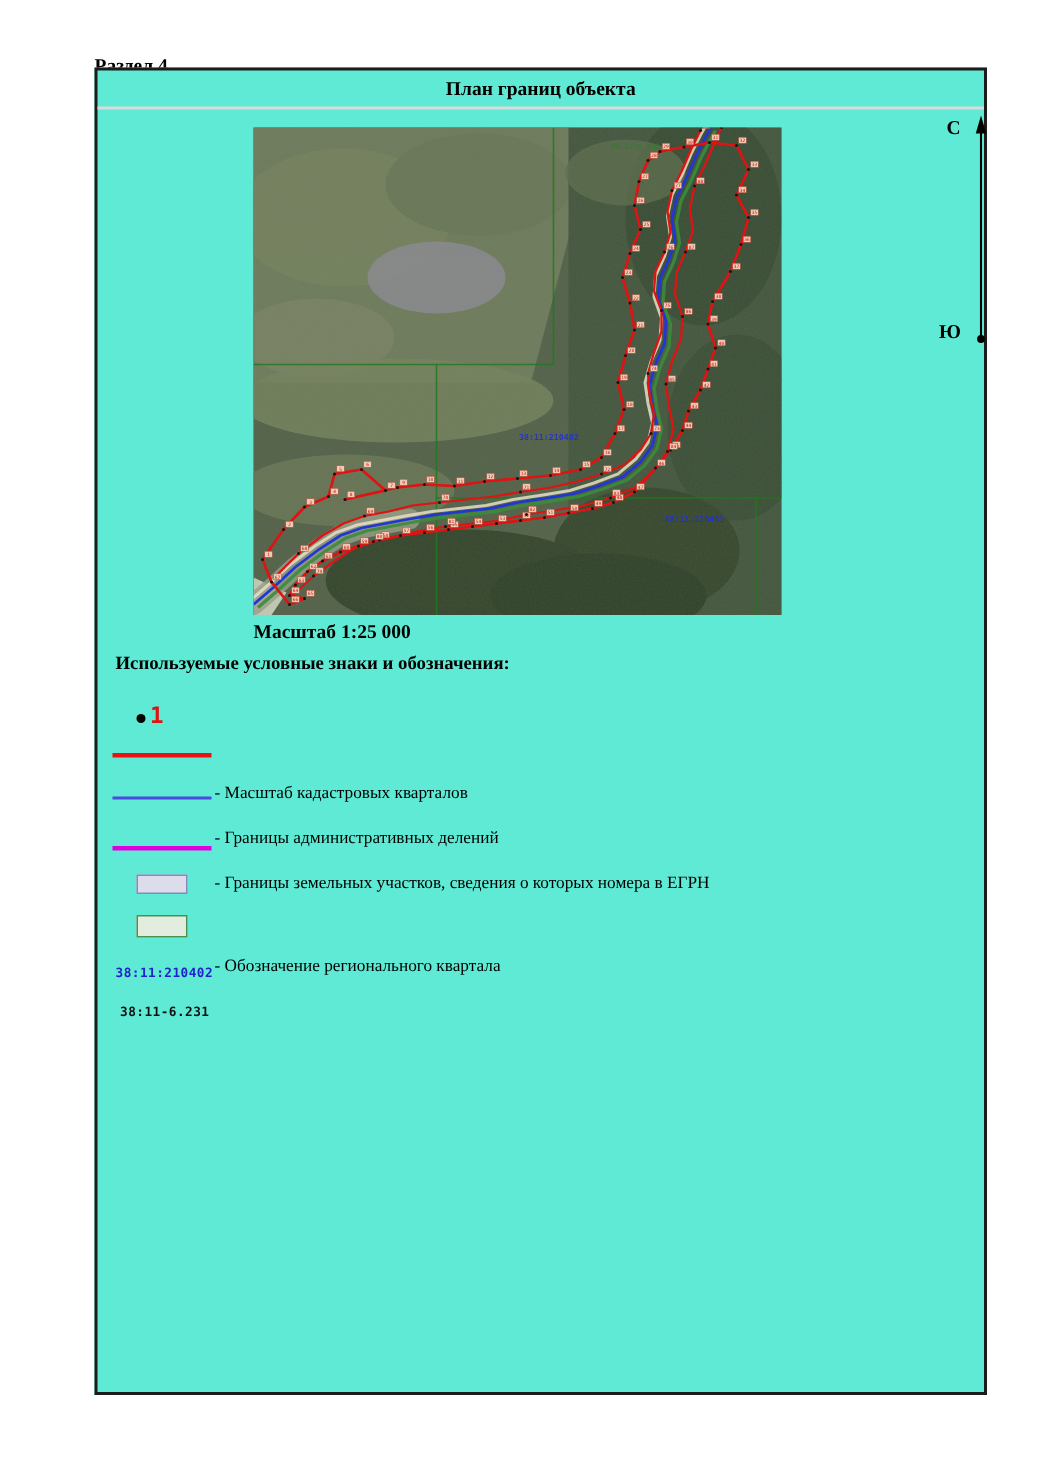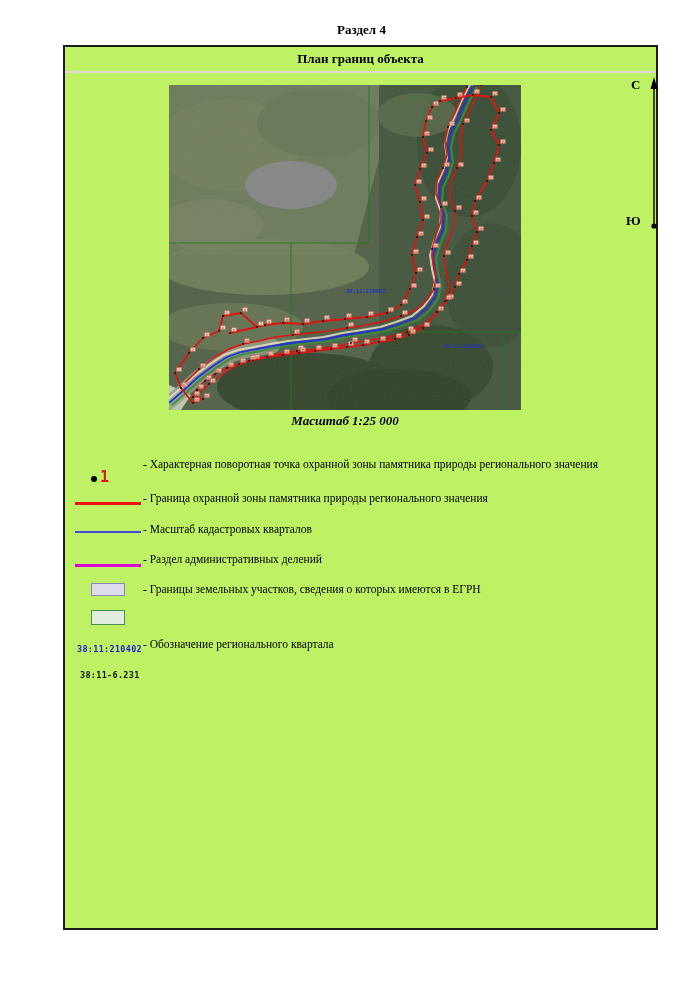--- a/index.html
+++ b/index.html
@@ -1,22 +1,22 @@
 <!DOCTYPE html>
 <html><head>
 <meta charset="utf-8">
 <style>
   html,body{margin:0;padding:0;background:#ffffff;}
   body{width:694px;height:982px;position:relative;font-family:"Liberation Serif",serif;color:#000;}
-  .section-title{position:absolute;left:63px;top:22px;width:597px;text-align:center;font-weight:bold;font-size:13px;}
-  .doc-box{position:absolute;left:63px;top:45px;width:595px;height:885px;border:2px solid #1c1c1c;box-sizing:border-box;background:#bef264;}
+  .section-title{position:absolute;left:63px;top:36px;width:597px;font-weight:bold;font-size:13px;}
+  .doc-box{position:absolute;left:63px;top:45px;width:595px;height:885px;border:2px solid #1c1c1c;box-sizing:border-box;background:#5eead4;}
   .doc-header{height:24px;line-height:24px;text-align:center;font-weight:bold;font-size:13px;border-bottom:2px solid #dadada;}
   .map-wrap{position:absolute;left:104px;top:38px;width:352px;height:325px;overflow:hidden;background:#55624b;}
   .map-wrap svg{display:block;}
-  .scale-label{position:absolute;left:104px;top:366px;width:352px;text-align:center;font-weight:bold;font-size:13px;font-style:italic;}
+  .scale-label{position:absolute;left:104px;top:366px;width:352px;font-weight:bold;font-size:13px;}
   .compass{position:absolute;left:558px;top:28px;width:50px;height:175px;}
   .compass .n{position:absolute;left:8px;top:2px;font-weight:bold;font-size:13px;}
   .compass .s{position:absolute;left:3px;top:138px;font-weight:bold;font-size:13px;}
   .compass svg{position:absolute;left:24px;top:0;}
   .legend-title{position:absolute;left:12px;top:388px;font-weight:bold;font-size:12.5px;}
   .lg-text{position:absolute;left:78px;font-size:11.5px;white-space:nowrap;}
   .lg-line{position:absolute;left:10px;width:66px;}
   .lg-rect{position:absolute;left:26px;width:34px;height:13px;box-sizing:border-box;}
   .lg-code{position:absolute;font-family:"DejaVu Sans Mono",monospace;font-weight:bold;font-size:8.5px;letter-spacing:.3px;}
   .lg-point{position:absolute;left:26px;top:421px;width:40px;height:20px;}
@@ -343,38 +343,37 @@
   <div class="compass">
     <div class="n">С</div>
     <div class="s">Ю</div>
     <svg width="14" height="160" viewBox="0 0 14 160">
       <line x1="7" y1="12" x2="7" y2="150" stroke="#000" stroke-width="1.4"></line>
       <polygon points="7,2 3.5,14 10.5,14" fill="#000"></polygon>
       <circle cx="7" cy="151" r="2.6" fill="#000"></circle>
     </svg>
   </div>
 
+  <div class="legend-title">Используемые условные знаки и обозначения:</div>
 
   <div class="lg-point">
     <span class="dot"></span>
     <span class="num">1</span>
   </div>
-  <div class="lg-text" style="top:411px">- Характерная поворотная точка охранной зоны памятника природы регионального значения</div>
 
   <div class="lg-line" style="top: 455px; height: 2.5px; background: rgb(238, 17, 17);"></div>
-  <div class="lg-text" style="top:445px">- Граница охранной зоны памятника природы регионального значения</div>
 
   <div class="lg-line" style="top: 484px; height: 2px; background: rgb(74, 74, 224);"></div>
   <div class="lg-text" style="top:476px">- Масштаб кадастровых кварталов</div>
 
   <div class="lg-line" style="top: 517px; height: 2.5px; background: rgb(221, 0, 221);"></div>
-  <div class="lg-text" style="top:506px">- Раздел административных делений</div>
+  <div class="lg-text" style="top:506px">- Границы административных делений</div>
 
   <div class="lg-rect" style="top: 536px; border: 1px solid rgb(136, 136, 187); background: rgb(220, 220, 234);"></div>
-  <div class="lg-text" style="top:536px">- Границы земельных участков, сведения о которых имеются в ЕГРН</div>
+  <div class="lg-text" style="top:536px">- Границы земельных участков, сведения о которых номера в ЕГРН</div>
 
   <div class="lg-rect" style="top: 563px; height: 15px; border: 1px solid rgb(77, 143, 77); background: rgb(226, 236, 223);"></div>
 
   <div class="lg-code" style="left: 12px; top: 597px; color: rgb(34, 34, 204);">38:11:210402</div>
   <div class="lg-text" style="top:591px">- Обозначение регионального квартала</div>
 
   <div class="lg-code" style="left: 15px; top: 623px; color: rgb(17, 17, 17);">38:11-6.231</div>
 </div>
 
 </body></html>

